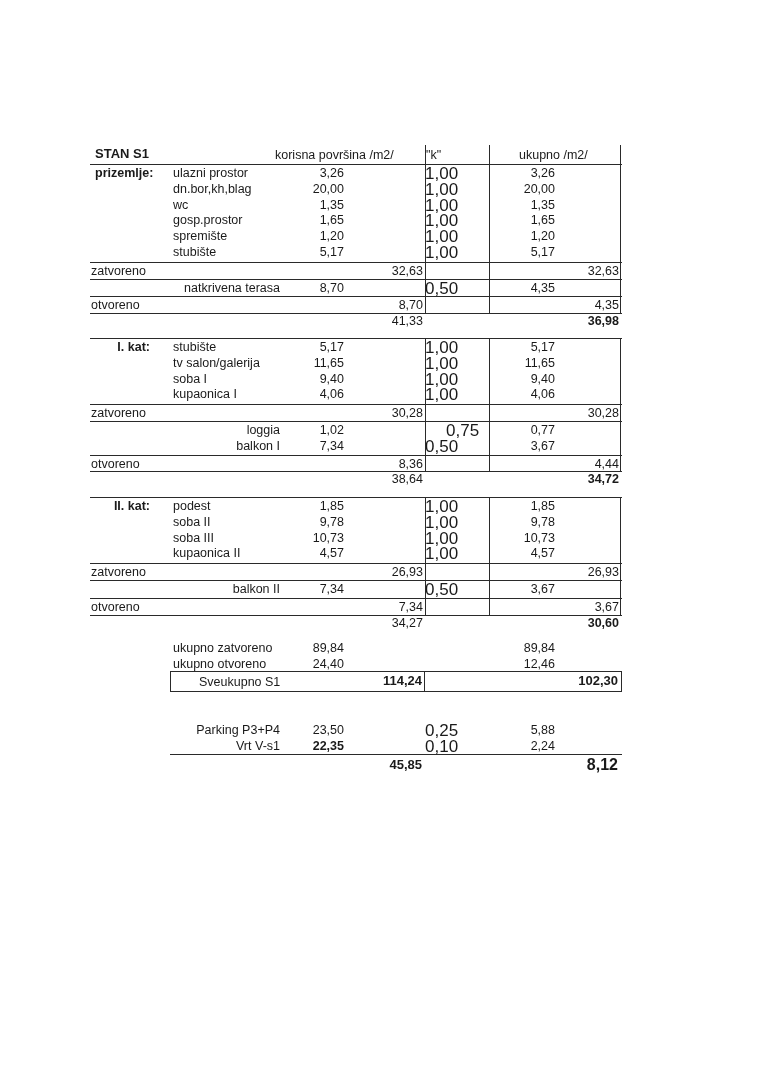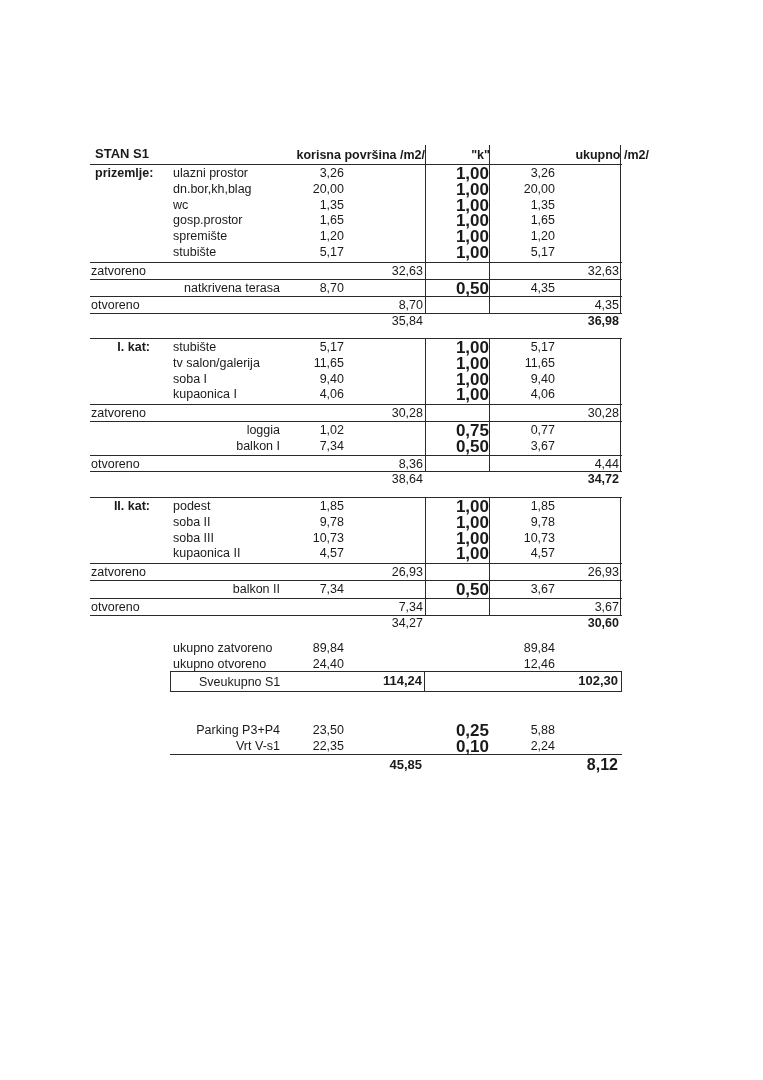--- a/index.html
+++ b/index.html
@@ -1,21 +1,21 @@
 <!DOCTYPE html>
 <html><head>
 <meta charset="utf-8">
 <style>
   html, body { margin:0; padding:0; background:#ffffff; }
   body { width:763px; height:1080px; position:relative; overflow:hidden;
          font-family:"Liberation Sans", sans-serif; color:#1a1a1a; }
   .t { position:absolute; font-size:12.5px; line-height:14px; white-space:nowrap; }
   .b { font-weight:bold; }
   .r { text-align:right; }
-  .c { text-align:right;font-weight:bold; }
+  .c { text-align:left; }
   .k { font-size:17px; }
   .hl { position:absolute; height:0; border-top:1.5px solid #2a2a2a; }
   .vl { position:absolute; width:0; border-left:1.5px solid #2a2a2a; }
   .box { position:absolute; border:1.5px solid #2a2a2a; box-sizing:border-box; }
 </style>
 </head>
 <body>
 
 <div id="sheet">
 
@@ -64,21 +64,21 @@
       <div class="t c k" style="left:425px;top:281.6px;width:64px;">0,50</div>
       <div class="t r" style="left:495px;top:280.6px;width:60px;">4,35</div>
       <div class="hl" style="left:90px;top:296.40000000000003px;width:532px;"></div>
       <div class="t" style="left:91px;top:298.40000000000003px;">otvoreno</div>
       <div class="t r" style="left:330px;top:298.40000000000003px;width:93px;">8,70</div>
       <div class="t r" style="left:530px;top:298.40000000000003px;width:89px;">4,35</div>
       <div class="hl" style="left:90px;top:313.20000000000005px;width:532px;"></div>
       <div class="vl" style="left:425px;top:164px;height:149.20000000000005px;"></div>
       <div class="vl" style="left:489px;top:164px;height:149.20000000000005px;"></div>
       <div class="vl" style="left:620px;top:164px;height:149.20000000000005px;"></div>
-      <div class="t r" style="left:330px;top:314.20000000000005px;width:93px;">35,84</div>
+      <div class="t r" style="left:330px;top:314.20000000000005px;width:93px;">41,33</div>
       <div class="t r b" style="left:530px;top:314.20000000000005px;width:89px;">36,98</div>
       <div class="hl" style="left:90px;top:338px;width:532px;"></div>
       <div class="t b" style="left:95px;width:55px;text-align:right;top:340px;">I. kat:</div>
       <div class="t" style="left:173px;top:340px;">stubište</div>
       <div class="t r" style="left:284px;top:340px;width:60px;">5,17</div>
       <div class="t c k" style="left:425px;top:341px;width:64px;">1,00</div>
       <div class="t r" style="left:495px;top:340px;width:60px;">5,17</div>
       <div class="t" style="left:173px;top:355.8px;">tv salon/galerija</div>
       <div class="t r" style="left:284px;top:355.8px;width:60px;">11,65</div>
       <div class="t c k" style="left:425px;top:356.8px;width:64px;">1,00</div>
@@ -91,21 +91,21 @@
       <div class="t r" style="left:284px;top:387.4px;width:60px;">4,06</div>
       <div class="t c k" style="left:425px;top:388.4px;width:64px;">1,00</div>
       <div class="t r" style="left:495px;top:387.4px;width:60px;">4,06</div>
       <div class="hl" style="left:90px;top:404.2px;width:532px;"></div>
       <div class="t" style="left:91px;top:406.2px;">zatvoreno</div>
       <div class="t r" style="left:330px;top:406.2px;width:93px;">30,28</div>
       <div class="t r" style="left:530px;top:406.2px;width:89px;">30,28</div>
       <div class="hl" style="left:90px;top:421px;width:532px;"></div>
       <div class="t r" style="left:150px;top:423px;width:130px;">loggia</div>
       <div class="t r" style="left:284px;top:423px;width:60px;">1,02</div>
-      <div class="t c k" style="left:425px;top:424px;width:64px;">0,75</div>
+      <div class="t c k" style="left:446px;top:424px;width:64px;">0,75</div>
       <div class="t r" style="left:495px;top:423px;width:60px;">0,77</div>
       <div class="t r" style="left:150px;top:438.8px;width:130px;">balkon I</div>
       <div class="t r" style="left:284px;top:438.8px;width:60px;">7,34</div>
       <div class="t c k" style="left:425px;top:439.8px;width:64px;">0,50</div>
       <div class="t r" style="left:495px;top:438.8px;width:60px;">3,67</div>
       <div class="hl" style="left:90px;top:454.6px;width:532px;"></div>
       <div class="t" style="left:91px;top:456.6px;">otvoreno</div>
       <div class="t r" style="left:330px;top:456.6px;width:93px;">8,36</div>
       <div class="t r" style="left:530px;top:456.6px;width:89px;">4,44</div>
       <div class="hl" style="left:90px;top:471.40000000000003px;width:532px;"></div>
@@ -165,20 +165,20 @@
   <div class="t" style="left:186px;top:675px;margin-left:13px;">Sveukupno S1</div>
   <div class="t r b" style="left:340px;top:674px;width:82px;font-size:13px;">114,24</div>
   <div class="t r b" style="left:530px;top:674px;width:88px;font-size:13px;">102,30</div>
 
   <div id="extras">
       <div class="t r" style="left:150px;top:723px;width:130px;">Parking P3+P4</div>
       <div class="t r" style="left:284px;top:723px;width:60px;">23,50</div>
       <div class="t c k" style="left:425px;top:724px;width:64px;">0,25</div>
       <div class="t r" style="left:495px;top:723px;width:60px;">5,88</div>
       <div class="t r" style="left:150px;top:739px;width:130px;">Vrt V-s1</div>
-      <div class="t r" style="left:284px;top:739px;width:60px;">22,35</div>
+      <div class="t r" style="left:284px;top:739px;width:60px;font-weight:bold;">22,35</div>
       <div class="t c k" style="left:425px;top:740px;width:64px;">0,10</div>
       <div class="t r" style="left:495px;top:739px;width:60px;">2,24</div>
     </div>
   <div class="hl" style="left:170px;top:754px;width:452px;"></div>
   <div class="t r b" style="left:340px;top:758px;width:82px;font-size:13px;">45,85</div>
   <div class="t r b" style="left:530px;top:758px;width:88px;font-size:16px;">8,12</div>
 </div>
 
 </body></html>

